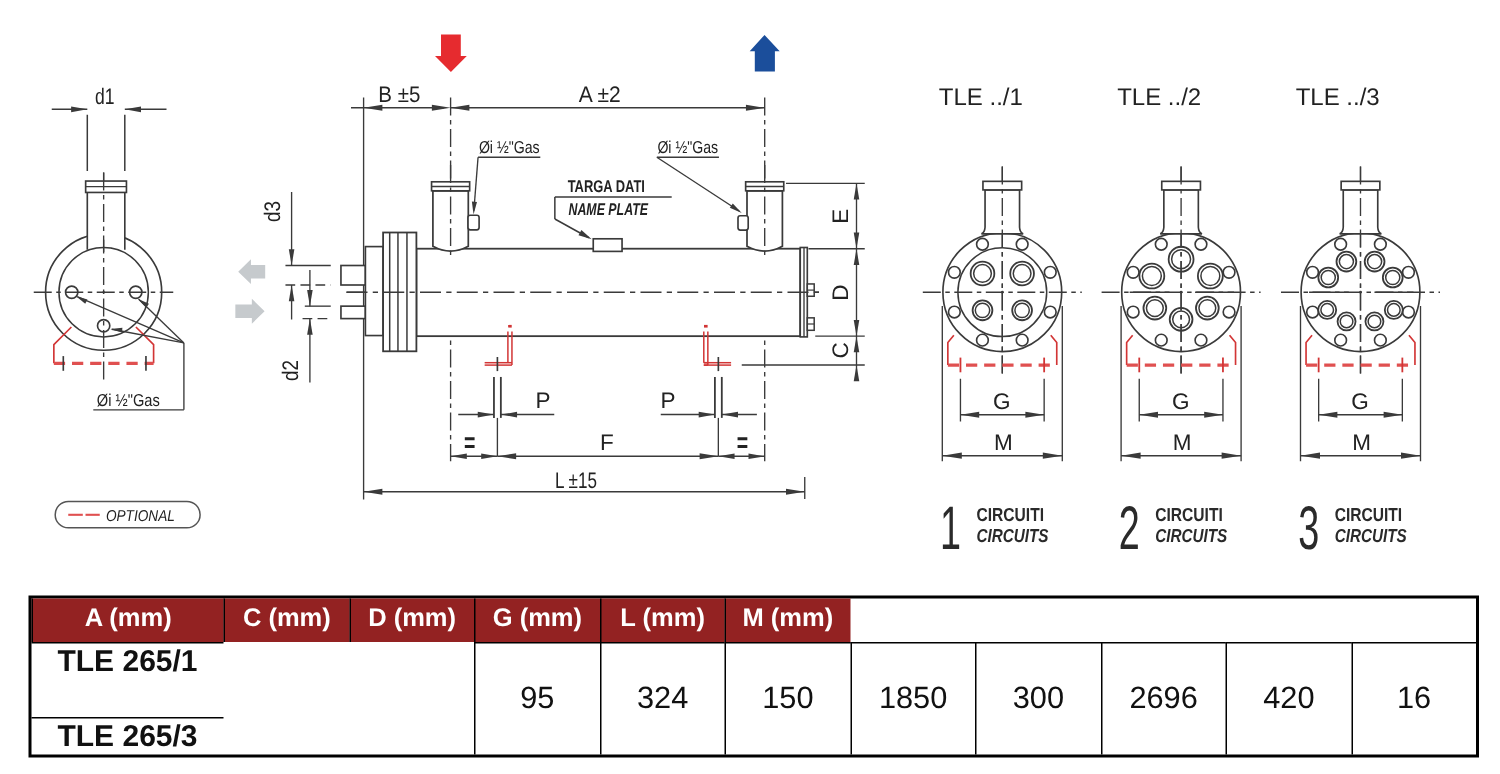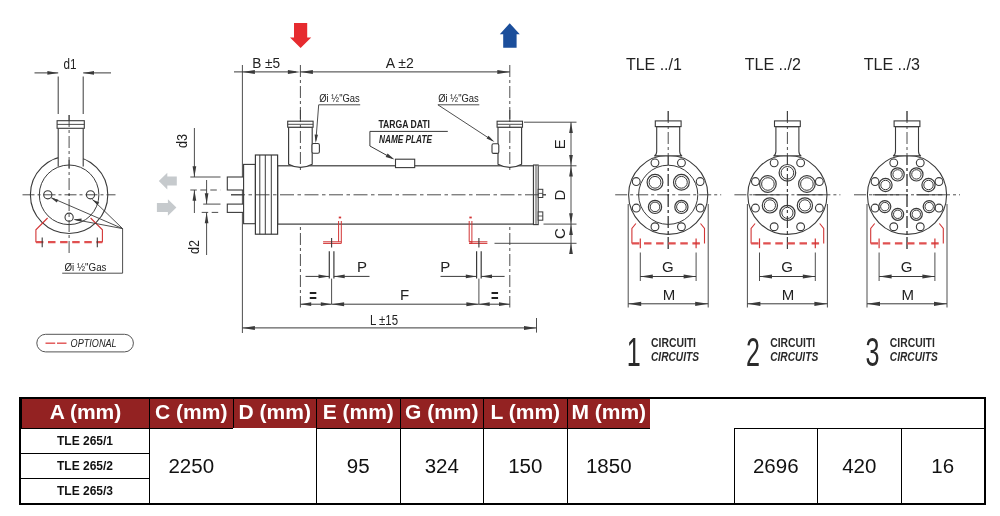--- a/index.html
+++ b/index.html
@@ -1,22 +1,22 @@
 <!DOCTYPE html>
 <html><head>
 <meta charset="utf-8">
 <style>
 html,body{margin:0;padding:0;background:#ffffff;width:1000px;height:516px;overflow:hidden;}
 body{font-family:"Liberation Sans",sans-serif;position:relative;}
 #tbl{position:absolute;left:19px;top:397px;width:963px;height:104px;border:2.6px solid #000;
 display:grid;grid-template-columns:128px repeat(10,1fr);grid-template-rows:29px 1fr 1fr 1fr;}
 #tbl div{display:flex;align-items:center;justify-content:center;}
-.hc{grid-row:1;padding-bottom:3px;background:#932222;color:#ffffff;font-weight:bold;font-size:21px;border-left:1.4px solid #000;}
+.hc{grid-row:1;padding-bottom:3px;background:#932222;color:#ffffff;font-weight:bold;font-size:17px;border-left:1.4px solid #000;}
 .hc.first{border-left:none;font-size:17px;}
-.mc{grid-column:1;border-top:1.4px solid #000;font-weight:bold;font-size:12px;color:#111;text-align:center;}
+.mc{grid-column:1;border-top:1.4px solid #000;font-weight:bold;font-size:20px;color:#111;text-align:center;}
 .vc{grid-row:2/5;border-top:1.4px solid #000;border-left:1.4px solid #000;font-size:20.5px;color:#111;}
 </style>
 </head>
 <body>
 <svg width="1000" height="516" viewBox="0 0 1000 516">
 <polygon points="294,23 307.2,23 307.2,37.4 311.2,37.4 300.6,48 290,37.4 294,37.4" fill="#e62b2f" stroke="none"></polygon>
 <polygon points="509.7,23.3 519.8,34.2 516.6,34.2 516.6,47.7 503.2,47.7 503.2,34.2 499.8,34.2" fill="#1b4e9b" stroke="none"></polygon>
 <polygon points="158.8,181.1 167.3,172.8 167.3,176.6 176.8,176.6 176.8,185.6 167.3,185.6 167.3,189.4" fill="#c6cacd" stroke="none"></polygon>
 <polygon points="176.4,207.5 167.9,199.2 167.9,203.0 156.9,203.0 156.9,212.0 167.9,212.0 167.9,215.8" fill="#c6cacd" stroke="none"></polygon>
 <line x1="58.2" y1="76.5" x2="58.2" y2="114" stroke="#3a3a3a" stroke-width="1.0" stroke-linecap="butt"></line>
@@ -332,29 +332,27 @@
 <text x="770.1999999999999" y="347.2" font-family="&quot;Liberation Sans&quot;,sans-serif" font-size="12.5" text-anchor="start" font-weight="bold" textLength="45" lengthAdjust="spacingAndGlyphs" fill="#2a2a2a">CIRCUITI</text>
 <text x="770.1999999999999" y="361.0" font-family="&quot;Liberation Sans&quot;,sans-serif" font-size="12.5" text-anchor="start" font-weight="bold" font-style="italic" textLength="48" lengthAdjust="spacingAndGlyphs" fill="#2a2a2a">CIRCUITS</text>
 <text x="872.5" y="366.0" font-family="&quot;Liberation Sans&quot;,sans-serif" font-size="41" text-anchor="middle" font-weight="normal" textLength="14" lengthAdjust="spacingAndGlyphs" fill="#2a2a2a">3</text>
 <text x="889.8" y="347.2" font-family="&quot;Liberation Sans&quot;,sans-serif" font-size="12.5" text-anchor="start" font-weight="bold" textLength="45" lengthAdjust="spacingAndGlyphs" fill="#2a2a2a">CIRCUITI</text>
 <text x="889.8" y="361.0" font-family="&quot;Liberation Sans&quot;,sans-serif" font-size="12.5" text-anchor="start" font-weight="bold" font-style="italic" textLength="48" lengthAdjust="spacingAndGlyphs" fill="#2a2a2a">CIRCUITS</text>
 </svg>
 <div id="tbl">
     <div class="hc">A (mm)</div>
     <div class="hc">C (mm)</div>
     <div class="hc">D (mm)</div>
-    <div class="hc">E (mm)</div>
     <div class="hc">G (mm)</div>
     <div class="hc">L (mm)</div>
     <div class="hc">M (mm)</div>
 <div class="mc" style="grid-row:2">TLE 265/1</div>
-    <div class="mc" style="grid-row:3">TLE 265/2</div>
     <div class="mc" style="grid-row:4">TLE 265/3</div>
-<div class="vc" style="grid-column:2">2250</div>
     <div class="vc" style="grid-column:4">95</div>
     <div class="vc" style="grid-column:5">324</div>
     <div class="vc" style="grid-column:6">150</div>
     <div class="vc" style="grid-column:7">1850</div>
+    <div class="vc" style="grid-column:8">300</div>
     <div class="vc" style="grid-column:9">2696</div>
     <div class="vc" style="grid-column:10">420</div>
     <div class="vc" style="grid-column:11">16</div>
 </div>
 
 
 </body></html>

